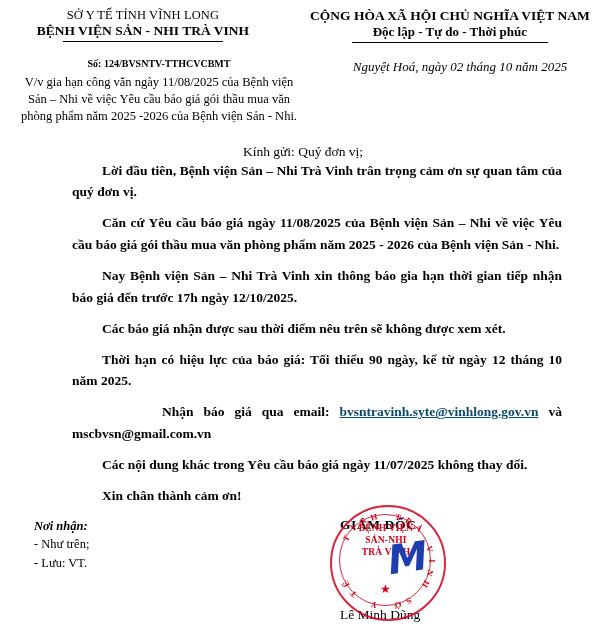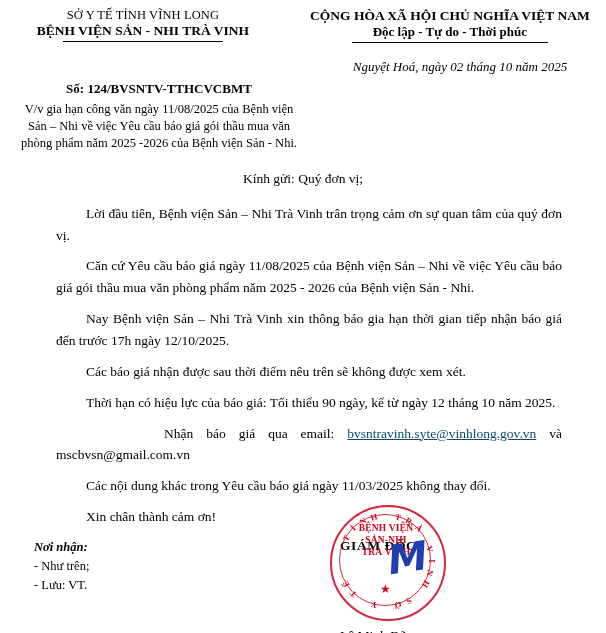--- a/index.html
+++ b/index.html
@@ -71,46 +71,45 @@
     padding: 0 16px 0 14px;
   }
   .subject-left {
     width: 290px;
     text-align: center;
     font-size: 12.5px;
     line-height: 1.38;
   }
   .subject-left .so-line {
     font-weight: bold;
-    font-size: 13px;
+    font-size: 10px;
     margin-bottom: 3px;
-    margin-top: 23px;
   }
   .subject-right {
     width: 260px;
     text-align: center;
     font-size: 13px;
     font-style: italic;
     padding-top: 2px;
   }
 
   
   .recipient {
     margin-top: 18px;
     text-align: center;
     font-size: 13.5px;
   }
 
   
   .body {
-    margin-top: 16px;
-    padding: 0 44px 0 56px;
+    padding: 0 44px 0 72px;
     font-size: 13.5px;
     line-height: 1.62;
     text-align: justify;
+    font-weight: bold;
   }
   .body p {
     margin: 0 0 9px 0;
     text-indent: 30px;
   }
   .email-link {
     color: #0c4a6e;
     text-decoration: underline;
   }
 
@@ -250,21 +249,21 @@
     <p>Căn cứ Yêu cầu báo giá ngày 11/08/2025 của Bệnh viện Sản – Nhi về việc Yêu cầu báo giá gói thầu mua văn phòng phẩm năm 2025 - 2026 của Bệnh viện Sản - Nhi.</p>
     <p>Nay Bệnh viện Sản – Nhi Trà Vinh xin thông báo gia hạn thời gian tiếp nhận báo giá đến trước 17h ngày 12/10/2025.</p>
     <p>Các báo giá nhận được sau thời điểm nêu trên sẽ không được xem xét.</p>
     <p>Thời hạn có hiệu lực của báo giá: Tối thiểu 90 ngày, kể từ ngày 12 tháng 10 năm 2025.</p>
     <p>
       <span class="indent-spacer">&nbsp;&nbsp;&nbsp;&nbsp;&nbsp;&nbsp;</span><span>Nhận báo giá qua email:</span>
       <a class="email-link" href="#">bvsntravinh.syte@vinhlong.gov.vn</a>
       <span>và</span>
       <span>mscbvsn@gmail.com.vn</span>
     </p>
-    <p>Các nội dung khác trong Yêu cầu báo giá ngày 11/03/2025 không thay đổi.</p>
+    <p>Các nội dung khác trong Yêu cầu báo giá ngày 11/07/2025 không thay đổi.</p>
     <p>Xin chân thành cảm ơn!</p>
   </div>
 
   <div class="footer">
     <div class="recipients-box">
       <div class="recipients-title">Nơi nhận:</div>
       <div class="recipients-list">
         <div>- Như trên;</div>
         <div>- Lưu: VT.</div>
       </div>

